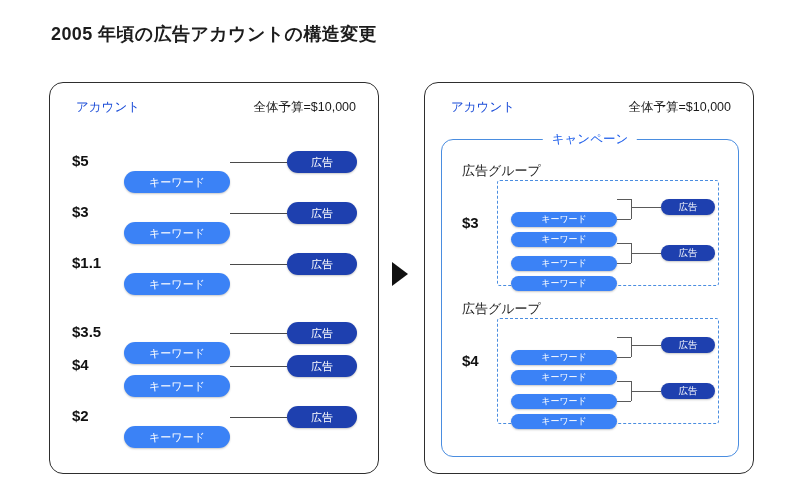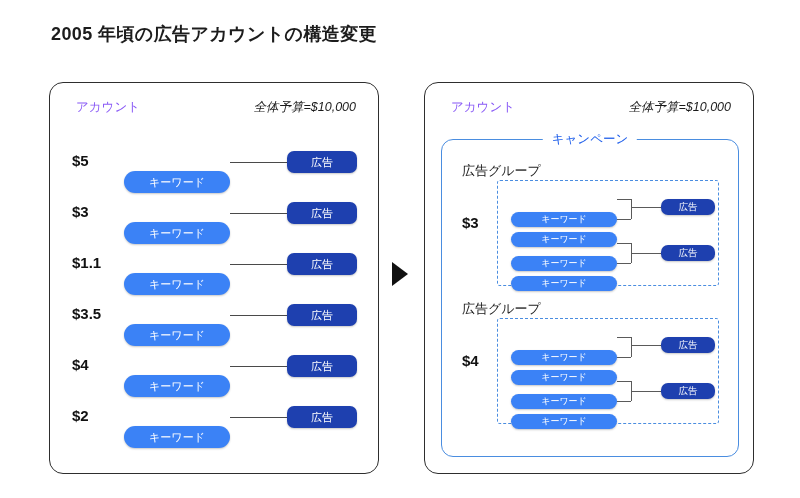--- a/index.html
+++ b/index.html
@@ -44,31 +44,30 @@
     top: 16px;
     left: 0;
     width: 100%;
     height: 18px;
   }
   .panel-head .acct {
     position: absolute;
     left: 26px;
     top: 0;
     font-size: 12.5px;
-    color: #8b5cf6;
+    color: #1d4ed8;
     white-space: nowrap;
   }
   .panel-head .budget {
     position: absolute;
     right: 22px;
     top: 0;
     font-size: 12.5px;
     color: #1a1a1a;
     white-space: nowrap;
-    font-style: italic;
   }
 
   
   .pill {
     position: absolute;
     display: flex;
     align-items: center;
     justify-content: center;
     border-radius: 999px;
     color: #ffffff;
@@ -76,21 +75,20 @@
     box-sizing: border-box;
   }
   .pill-keyword {
     background: #3b82f6;
     box-shadow: 0 1px 2px rgba(0,0,0,0.22);
     margin-top: 20px;
   }
   .pill-ad {
     background: #1e40af;
     box-shadow: 0 1px 2px rgba(0,0,0,0.22);
-    border-radius: 7px;
   }
 
   
   .L-row { position: absolute; left: 0; width: 100%; height: 22px; }
   .L-row .price {
     position: absolute;
     left: 22px;
     top: 1px;
     width: 52px;
     text-align: left;
@@ -222,21 +220,21 @@
     <span class="pill pill-ad">広告</span>
   </div>
 
   <div class="L-row" style="top:170px">
     <span class="price">$1.1</span>
     <span class="pill pill-keyword">キーワード</span>
     <span class="connector"></span>
     <span class="pill pill-ad">広告</span>
   </div>
 
-  <div class="L-row" style="top:221px">
+  <div class="L-row" style="top:239px">
     <span class="price">$3.5</span>
     <span class="pill pill-keyword">キーワード</span>
     <span class="connector"></span>
     <span class="pill pill-ad">広告</span>
   </div>
 
   <div class="L-row" style="top:272px">
     <span class="price">$4</span>
     <span class="pill pill-keyword">キーワード</span>
     <span class="connector"></span>

